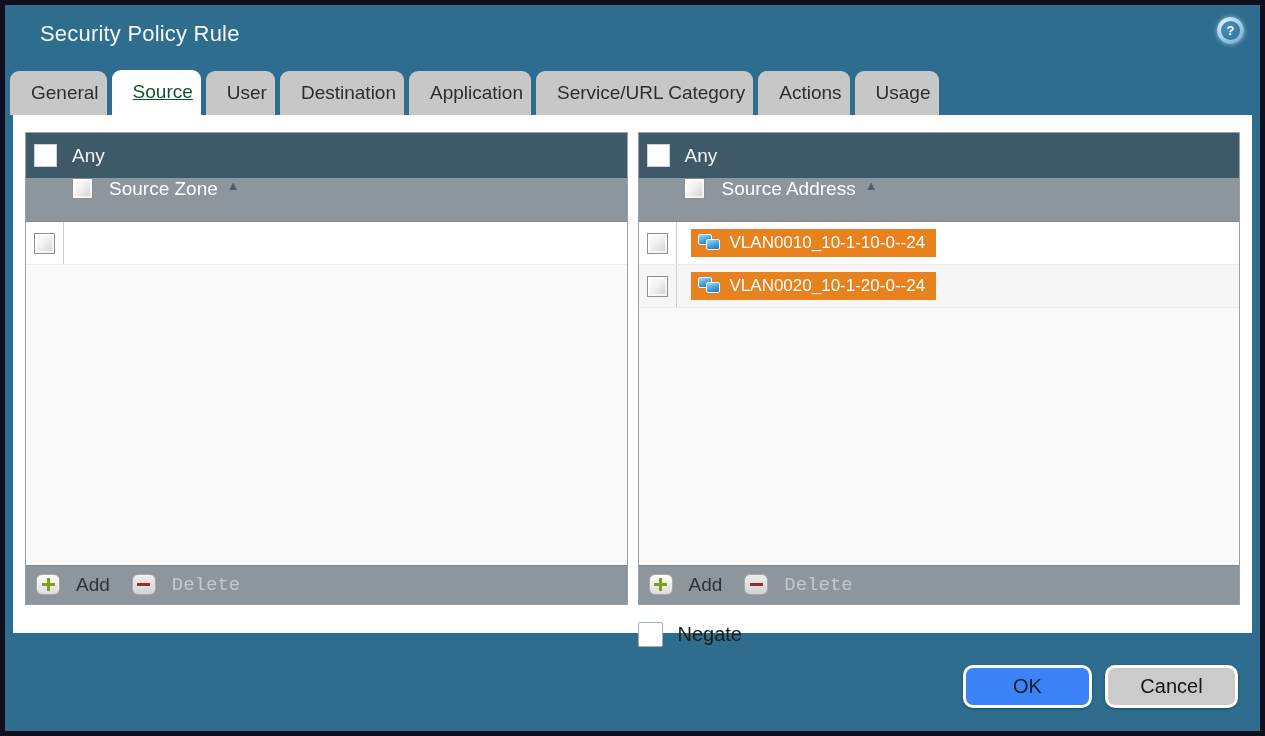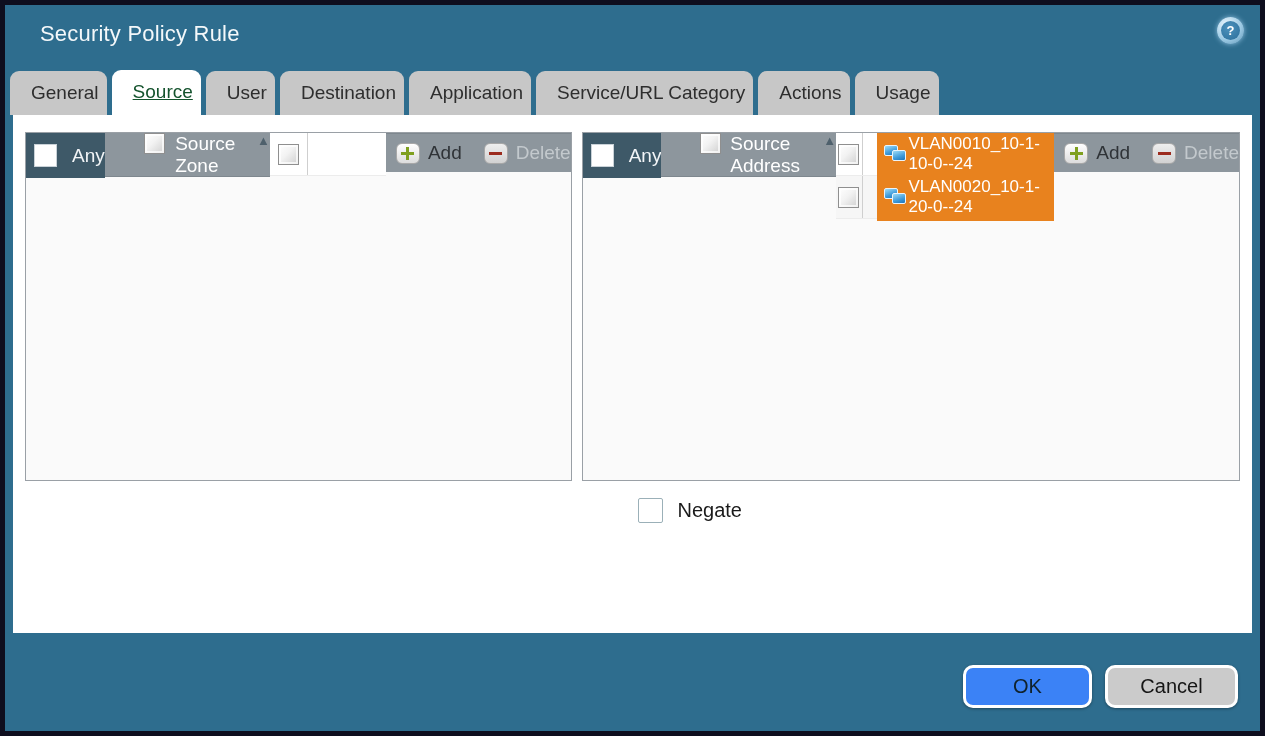--- a/index.html
+++ b/index.html
@@ -50,23 +50,23 @@
     white-space:nowrap;
   }
   .tab.active { background:#ffffff; color:#14532d; padding-bottom:14px;text-decoration:underline; }
   
   .content {
     margin:0 8px; height:518px; background:#ffffff;
     padding:17px 12px 0 12px;
   }
   .panels { display:flex; gap:10px; }
   .panel {
-    flex:1; height:349px;
+    flex:1; height:473px;
     border:1px solid #9aa0a6;
-    display:flex; flex-direction:row;
+    display:flex; flex-direction:column;
     background:#fafafa;
   }
   .any-row {
     height:45px; background:#3e5968;
     display:flex; align-items:center;
     padding-left:8px; flex:0 0 45px;
   }
   .any-cb {
     width:23px; height:23px; background:#ffffff;
     border:1px solid #c9d2d8; cursor:pointer;
@@ -113,34 +113,34 @@
   .addr-icon i { position:absolute; border:1px solid #eaf4fb; border-radius:2px;
     background:linear-gradient(160deg,#9edcf7 0%,#3e9ada 60%,#1f74b8 100%); }
   .addr-icon .m1 { left:0; top:0; width:14px; height:11px; }
   .addr-icon .m2 { left:8px; top:5px; width:14px; height:11px; }
   
   .panel-footer {
     height:39px; background:#8d969d; flex:0 0 39px;
     display:flex; align-items:center; gap:22px; padding-left:10px;
     border-top:1px solid #7e878e;
   }
-  .footer-btn { display:flex; align-items:center; gap:8px; cursor:pointer; }
+  .footer-btn { display:flex; gap:16px; cursor:pointer; }
   .icon-sq {
     width:24px; height:21px; border-radius:6px;
     background:linear-gradient(#ffffff,#dcdcdc);
     border:1px solid #a8a8a8;
     display:flex; align-items:center; justify-content:center;
   }
   .icon-sq.dim { background:linear-gradient(#eeeeee,#d2d2d2); }
   .plus { position:relative; width:13px; height:13px; }
   .plus::before { content:""; position:absolute; left:5px; top:0; width:3px; height:13px; background:#7fa01f; }
   .plus::after  { content:""; position:absolute; left:0; top:5px; width:13px; height:3px; background:#7fa01f; }
   .minus { width:13px; height:3px; background:#9c2b1e; }
   .footer-btn .lbl-add { color:#2f3337; font-size:19px; }
-  .footer-btn.disabled { cursor:default; }
+  .footer-btn.disabled { cursor:default;font-family:Liberation Mono, monospace; }
   .footer-btn .lbl-del { color:#c3c9cd; font-size:19px; }
   
   .negate-row {
     margin-left:calc(50% + 5px);
     margin-top:17px;
     display:flex; align-items:center; gap:15px;
   }
   .negate-cb { width:25px; height:25px; background:#ffffff; border:1px solid #9bb0b8; border-radius:2px; cursor:pointer; }
   .negate-label { color:#1a1a1a; font-size:20px; }
   

